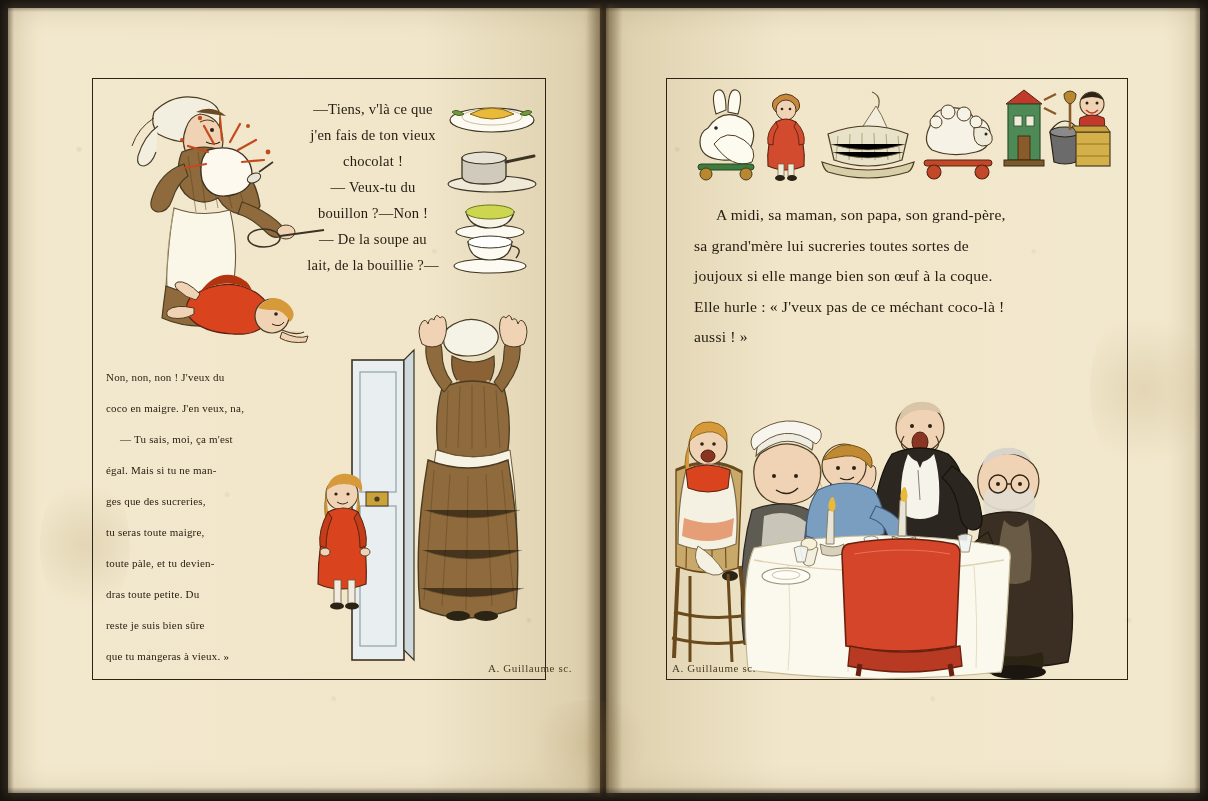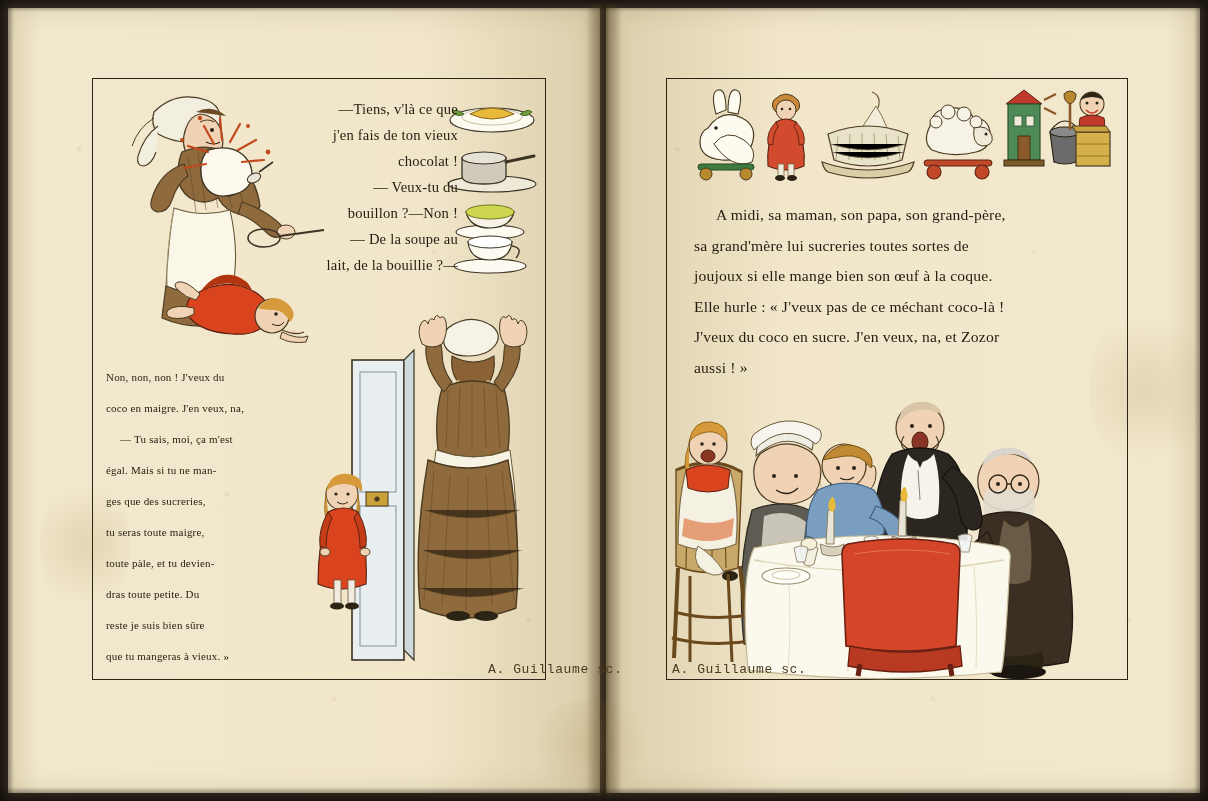--- a/index.html
+++ b/index.html
@@ -92,21 +92,21 @@
     text-align: justify;
     letter-spacing: 0.2px;
   }
   .txt p { margin: 0; }
 
   
   .left-caption {
     position: absolute;
     left: 288px; top: 96px;
     width: 170px;
-    text-align: right;
+    text-align: center;
     font-size: 14.6px;
     line-height: 26px;
     color: #241c10;
   }
   .left-caption .l { display: block; white-space: nowrap; }
 
   
   .left-body {
     position: absolute;
     left: 106px; top: 362px;
@@ -123,22 +123,22 @@
     left: 694px; top: 200px;
     width: 406px;
     font-size: 15.6px;
     line-height: 30.5px;
   }
   .right-body .indent { text-indent: 22px; }
 
   
   .signature {
     position: absolute;
-    font-family: Liberation Mono, monospace;
-    font-size: 13px;
+    font-family: Liberation Serif, serif;
+    font-size: 11px;
     color: #4a3c22;
     letter-spacing: 0.6px;
   }
 
   
   .ill { position: absolute; }
   svg { display: block; overflow: visible; }
 
   .stain {
     position: absolute;
@@ -473,21 +473,20 @@
         <path d="M2 44 l-4 -6 h34 l4 6z" fill="#c7a23d" stroke="#4a3b22" stroke-width="1"></path>
       </g>
     </svg>
   </div>
 
   <div class="right-body txt">
     <p class="indent">A midi, sa maman, son papa, son grand-père,</p>
     <p>sa grand'mère lui sucreries toutes sortes de</p>
     <p>joujoux si elle mange bien son œuf à la coque.</p>
     <p>Elle hurle : « J'veux pas de ce méchant coco-là !</p>
-    <p>J'veux du coco en sucre. J'en veux, na, et Zozor</p>
     <p>aussi ! »</p>
   </div>
 
   <div class="ill" style="left:668px;top:350px;width:456px;height:326px;">
     <svg width="456" height="326" viewBox="0 0 456 326">
 
       <rect x="0" y="0" width="456" height="326" fill="none"></rect>
 
       <g>
         <path d="M316 112 q22 -16 44 -2 q14 10 10 28 q-4 20 -26 22 q-24 2 -32 -16 q-6 -18 4 -32z" fill="#f0d3b4" stroke="#4a3b22" stroke-width="1.2"></path>

